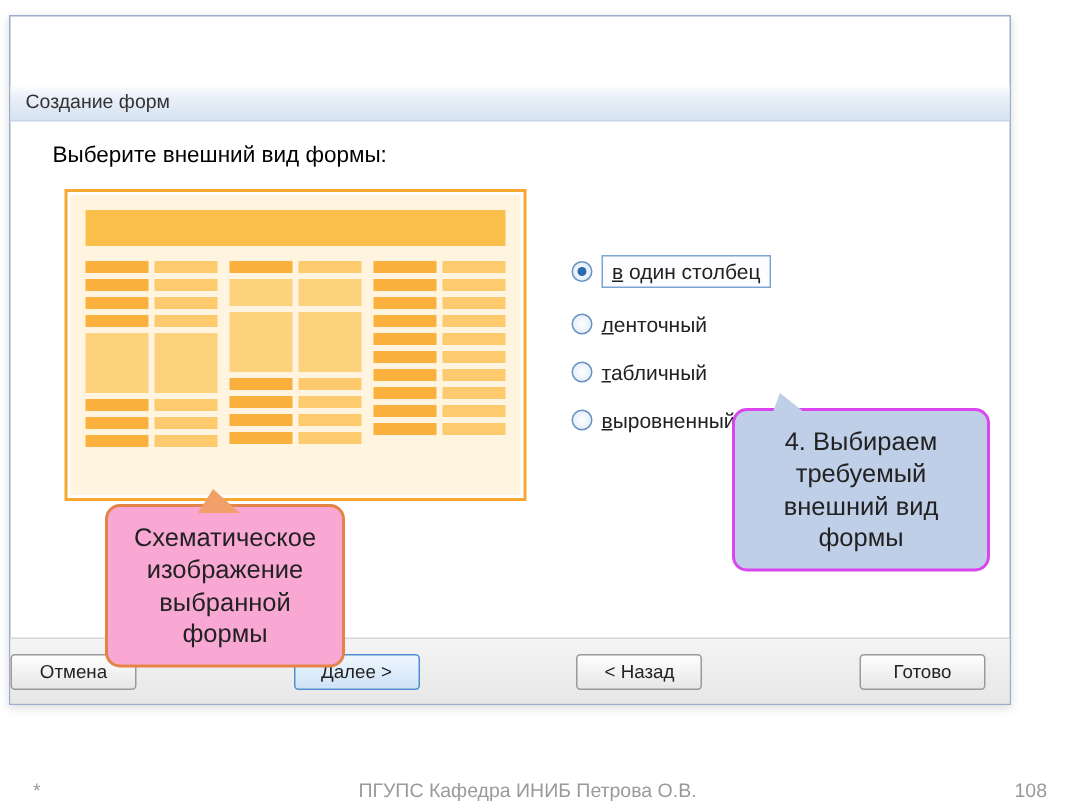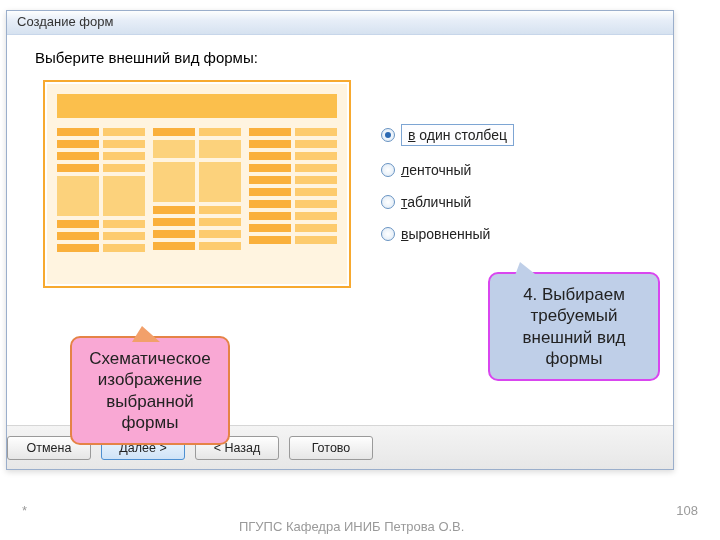--- a/index.html
+++ b/index.html
@@ -21,20 +21,21 @@
     background: #fff;
     box-shadow: 0 2px 6px rgba(0,0,0,.15);
   }
   .titlebar {
     height: 24px;
     background: linear-gradient(#fdfefe, #e7eef8 40%, #d6e2f0);
     border-bottom: 1px solid #c7d6ea;
     padding: 3px 10px;
     font-size: 13px;
     color: #333;
+    margin-top: 46px;
   }
   .subheader {
     padding: 14px 28px 8px;
     font-size: 15px;
     color: #000000;
   }
   .body-area {
     display: flex;
     padding: 6px 24px 0 36px;
   }
@@ -107,21 +108,21 @@
   }
   .underline { text-decoration: underline; }
   .button-row {
     position: absolute;
     bottom: 0;
     left: 0; right: 0;
     height: 44px;
     border-top: 1px solid #d6d6d6;
     background: linear-gradient(#f4f4f4,#e7e7e7);
     display: flex;
-    justify-content: flex-start;
+    justify-content: space-between;
     align-items: center;
     gap: 10px;
     padding-right: 16px;
   }
   .btn {
     min-width: 84px;
     height: 24px;
     border: 1px solid #9a9a9a;
     border-radius: 3px;
     background: linear-gradient(#fefefe,#e6e6e6);
@@ -184,21 +185,21 @@
     position: absolute;
     bottom: 6px;
     left: 0;
     width: 720px;
     display: flex;
     font-size: 13px;
     color: #9a9a9a;
     padding: 0 22px;
   }
   .footer .l { flex: 0 0 auto; }
-  .footer .c { flex: 1; text-align: center; margin-top: 16px; }
+  .footer .c { flex: 1; text-align: center; }
   .footer .r { flex: 0 0 auto; }
 </style>
 </head>
 <body>
 
 <div class="window">
   <div class="titlebar">Создание форм</div>
   <div class="subheader">Выберите внешний вид формы:</div>
 
   <div class="body-area">

